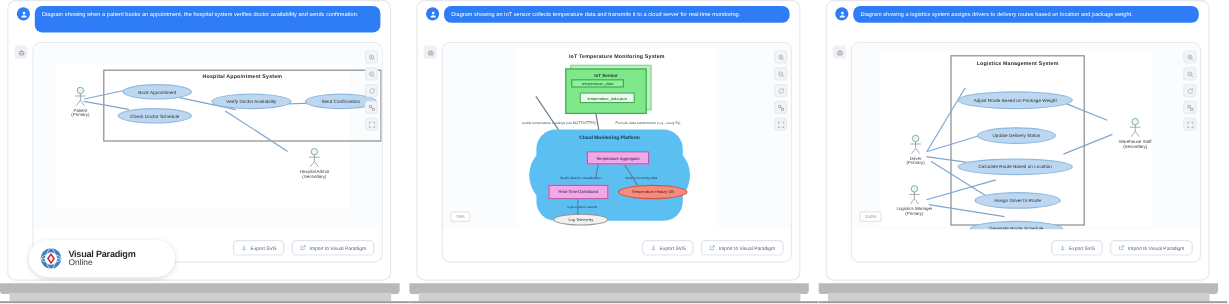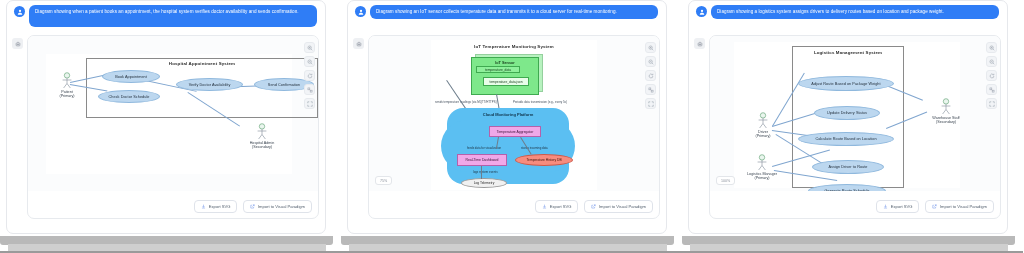--- a/index.html
+++ b/index.html
@@ -386,20 +386,37 @@
                 <polyline points="9,2.5 13.5,2.5 13.5,7"></polyline>
                 <line x1="13.5" y1="2.5" x2="7.5" y2="8.5"></line>
                 <path d="M11.5 9.5v3.5h-9v-9H6"></path>
               </svg>
             <span>Import to Visual Paradigm</span>
           </div>
         </div>
       </div>
     </div>
 
+    <div class="watermark">
+      <div class="wm-globe">
+        <svg viewBox="0 0 40 40" width="19" height="19">
+          <circle cx="20" cy="20" r="18" fill="#3f7ec4"></circle>
+          <ellipse cx="20" cy="20" rx="18" ry="7" fill="none" stroke="#cfe2f5" stroke-width="1.6"></ellipse>
+          <ellipse cx="20" cy="20" rx="8" ry="18" fill="none" stroke="#cfe2f5" stroke-width="1.6"></ellipse>
+          <line x1="2" y1="20" x2="38" y2="20" stroke="#cfe2f5" stroke-width="1.6"></line>
+          <circle cx="20" cy="20" r="11" fill="#ffffff"></circle>
+          <polygon points="20,10 27,20 20,30 13,20" fill="#d8232a"></polygon>
+          <polygon points="20,14.5 23.7,20 20,25.5 16.3,20" fill="#ffffff"></polygon>
+        </svg>
+      </div>
+      <div class="wm-text">
+        <div class="wm-t1">Visual Paradigm</div>
+        <div class="wm-t2">Online</div>
+      </div>
+    </div>
   </div>
 
   <div class="panel p2">
     <div class="panel-base"></div>
     <div class="panel-base2"></div>
     <div class="panel-shadowline"></div>
 
     <div class="panel-inner">
       <div class="prompt-row">
         <div class="avatar">

